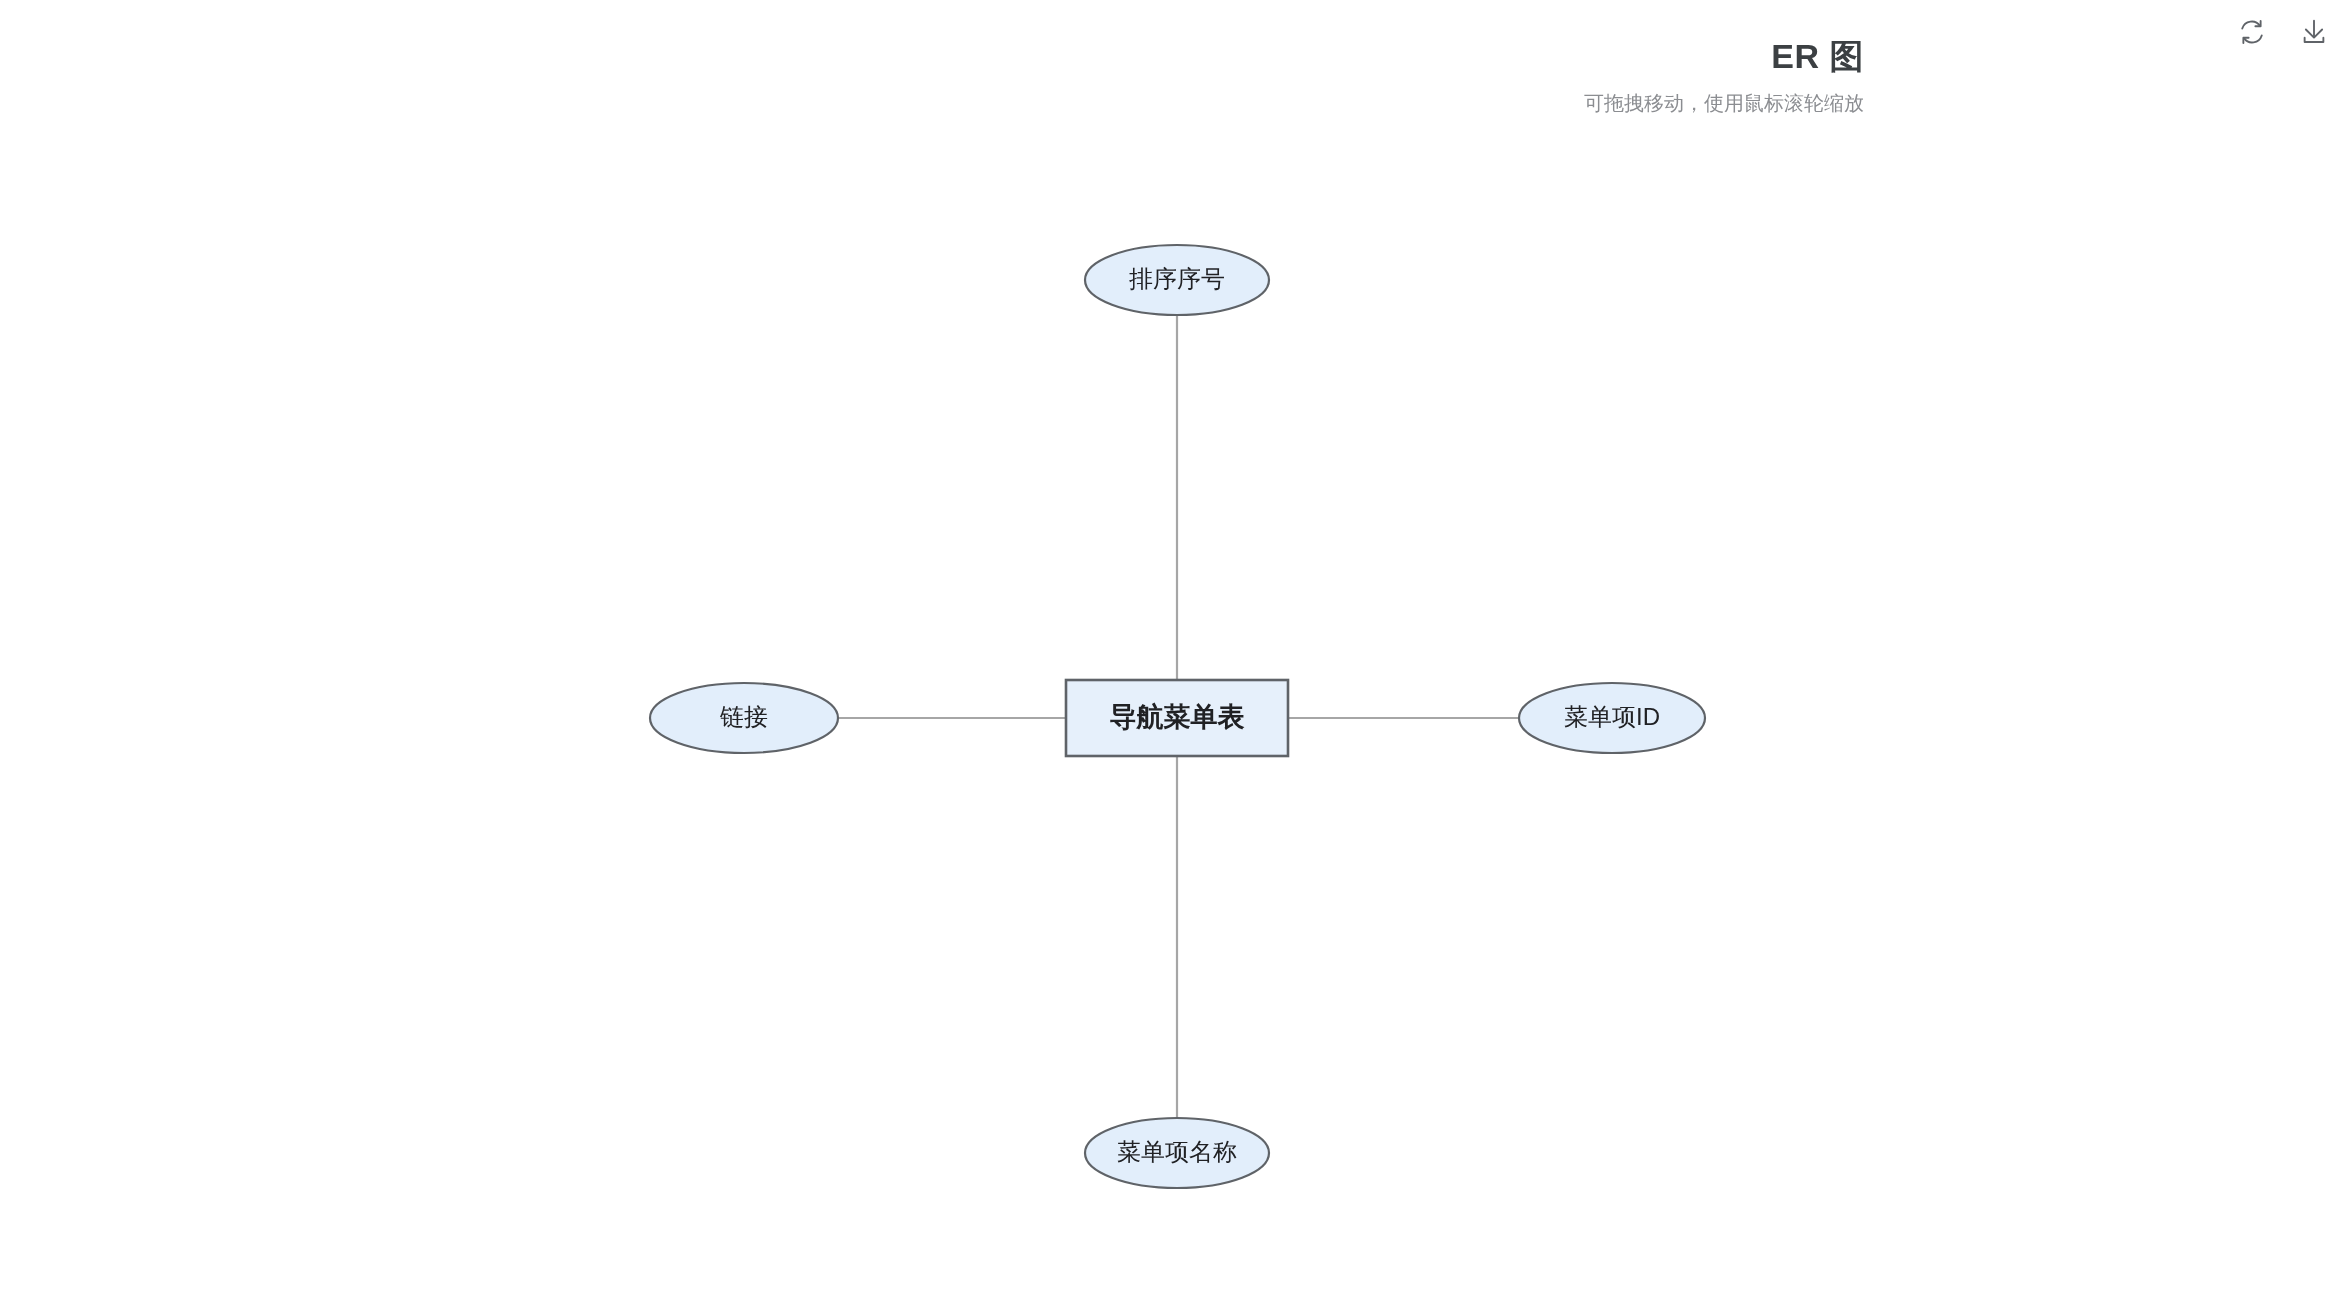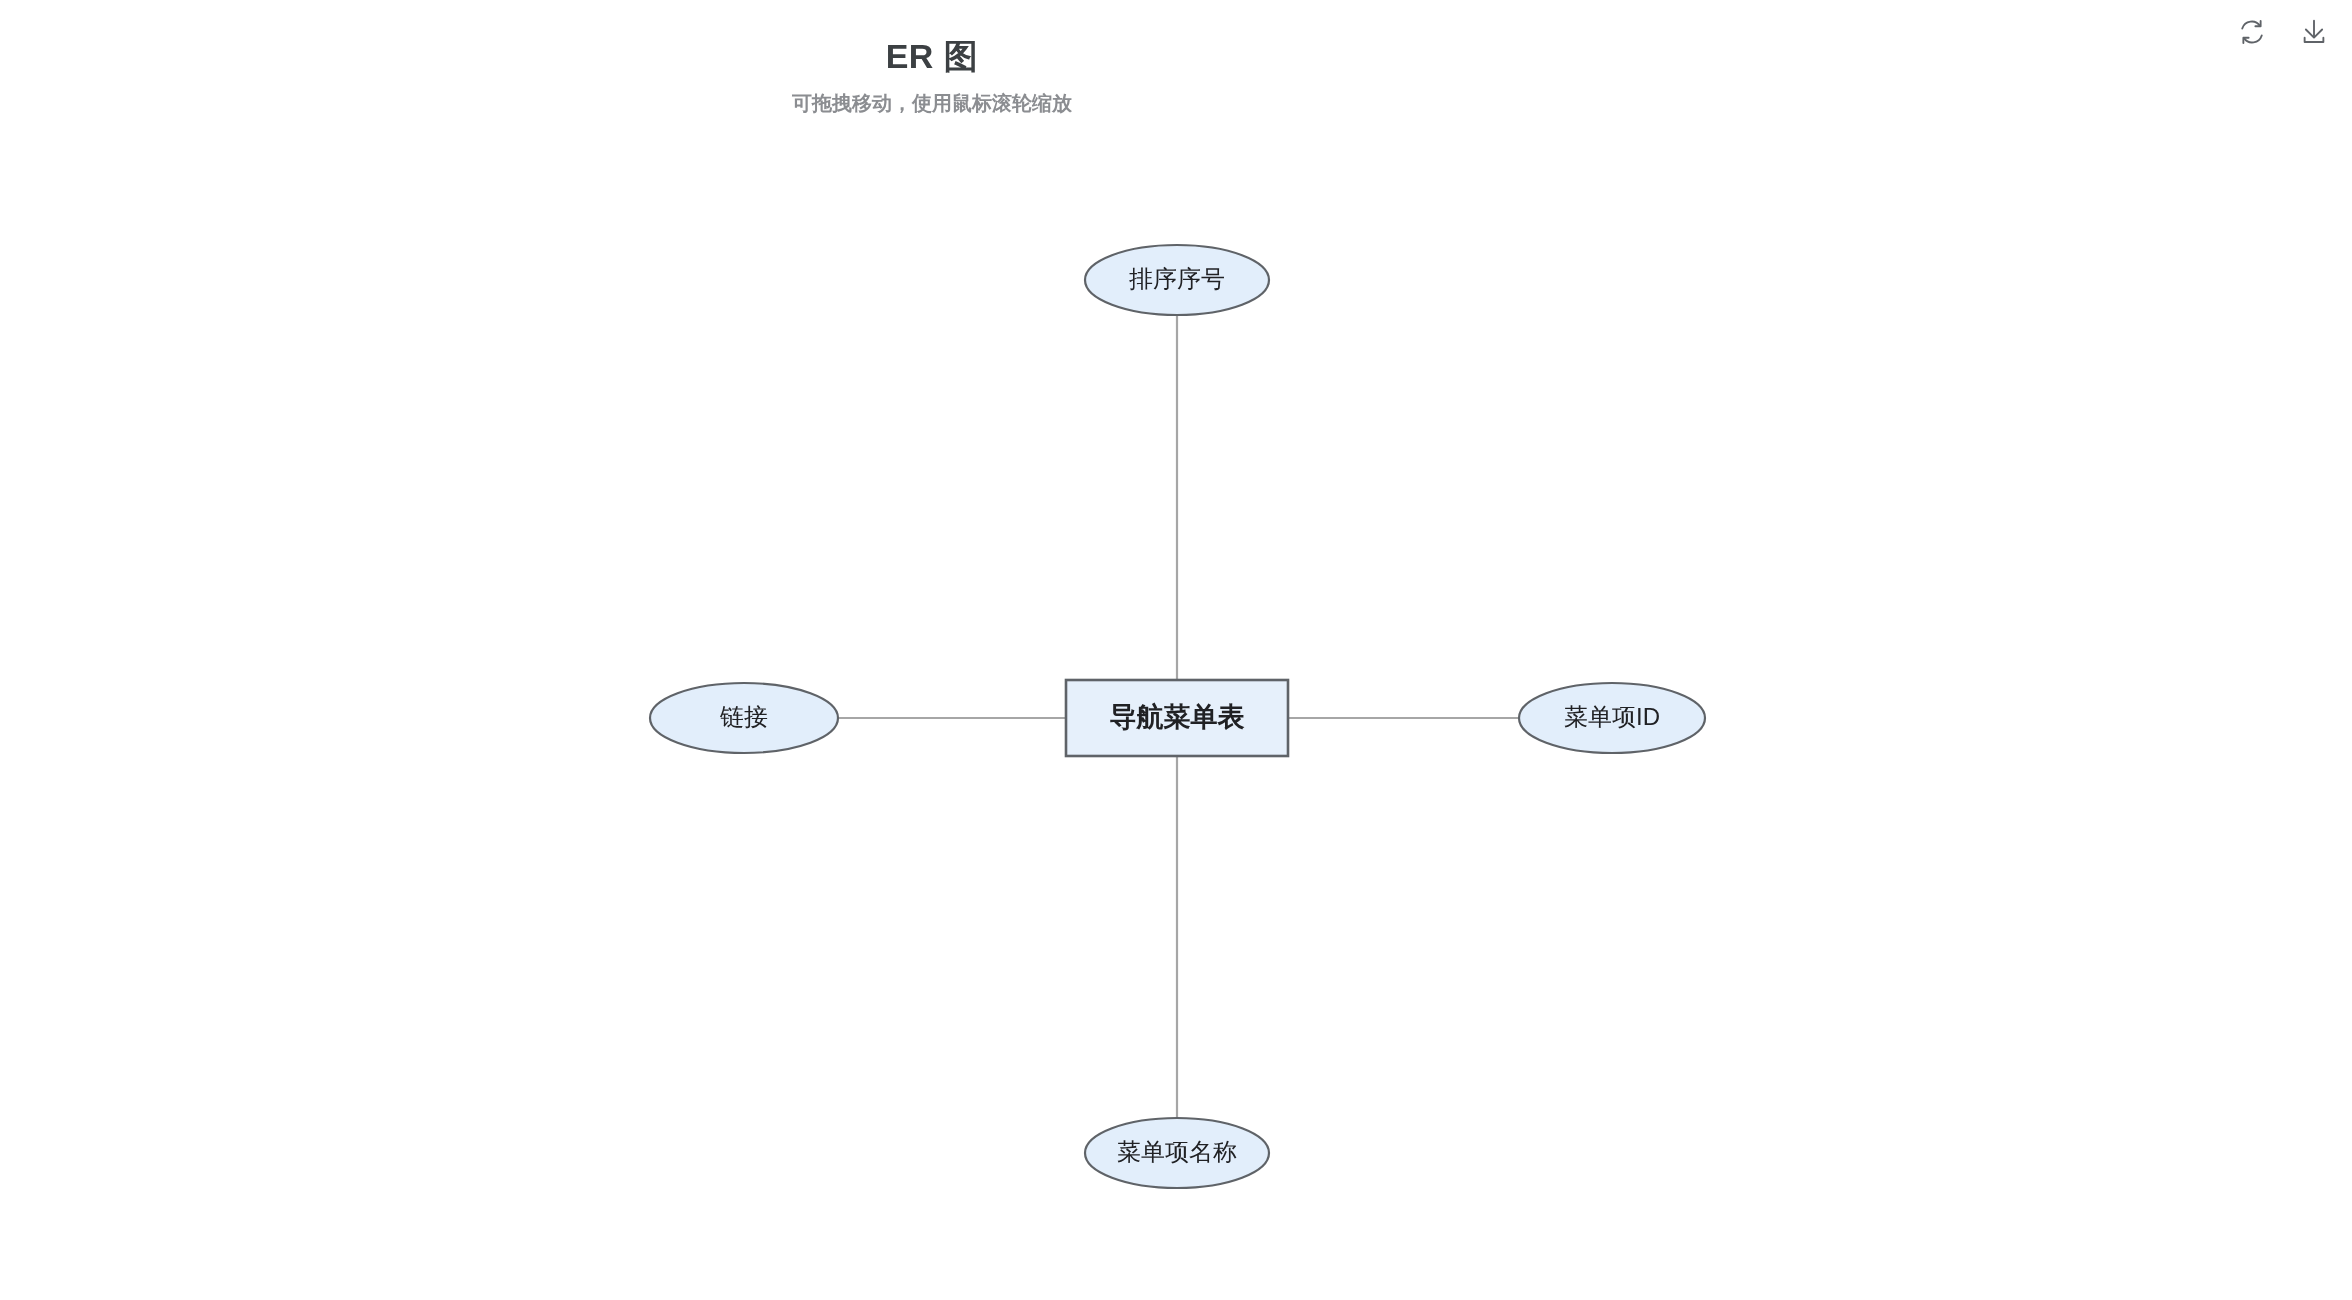--- a/index.html
+++ b/index.html
@@ -43,38 +43,38 @@
     color: #5f6368;
   }
   .tool-btn svg { display: block; }
 
   
   .header {
     position: absolute;
     top: 0;
     left: 0;
     width: 1864px;
-    text-align: center;
+    text-align: right;
     pointer-events: none;
   }
   .page-title {
     margin: 0;
     padding-top: 36px;
     font-size: 34px;
     line-height: 40px;
     font-weight: bold;
     color: #3c4043;
     letter-spacing: 0.5px;
   }
   .page-subtitle {
     margin: 0;
     padding-top: 14px;
     font-size: 20px;
     line-height: 26px;
-    font-weight: bold;
+    font-weight: normal;
     color: #8b8d91;
   }
 
   
   .canvas {
     position: absolute;
     top: 0;
     left: 0;
     width: 2116px;
     height: 1300px;

